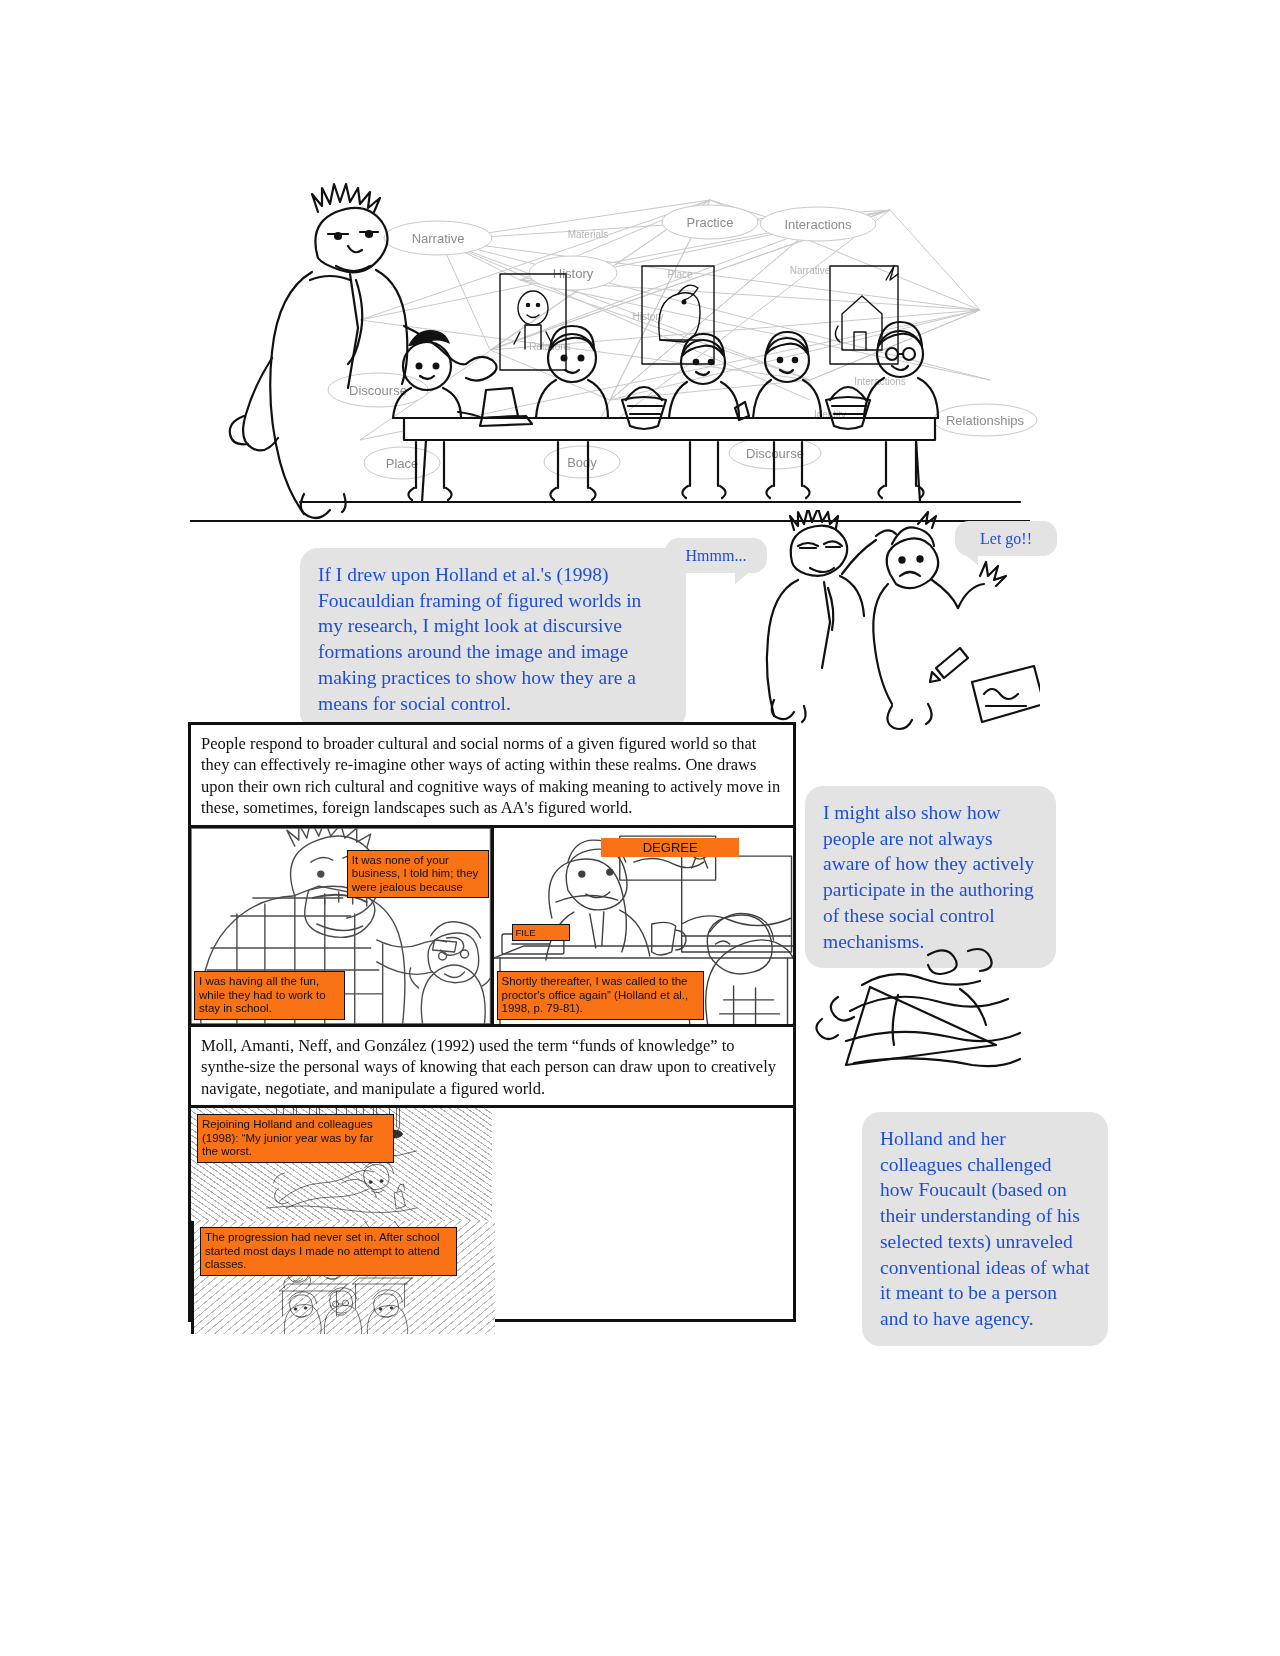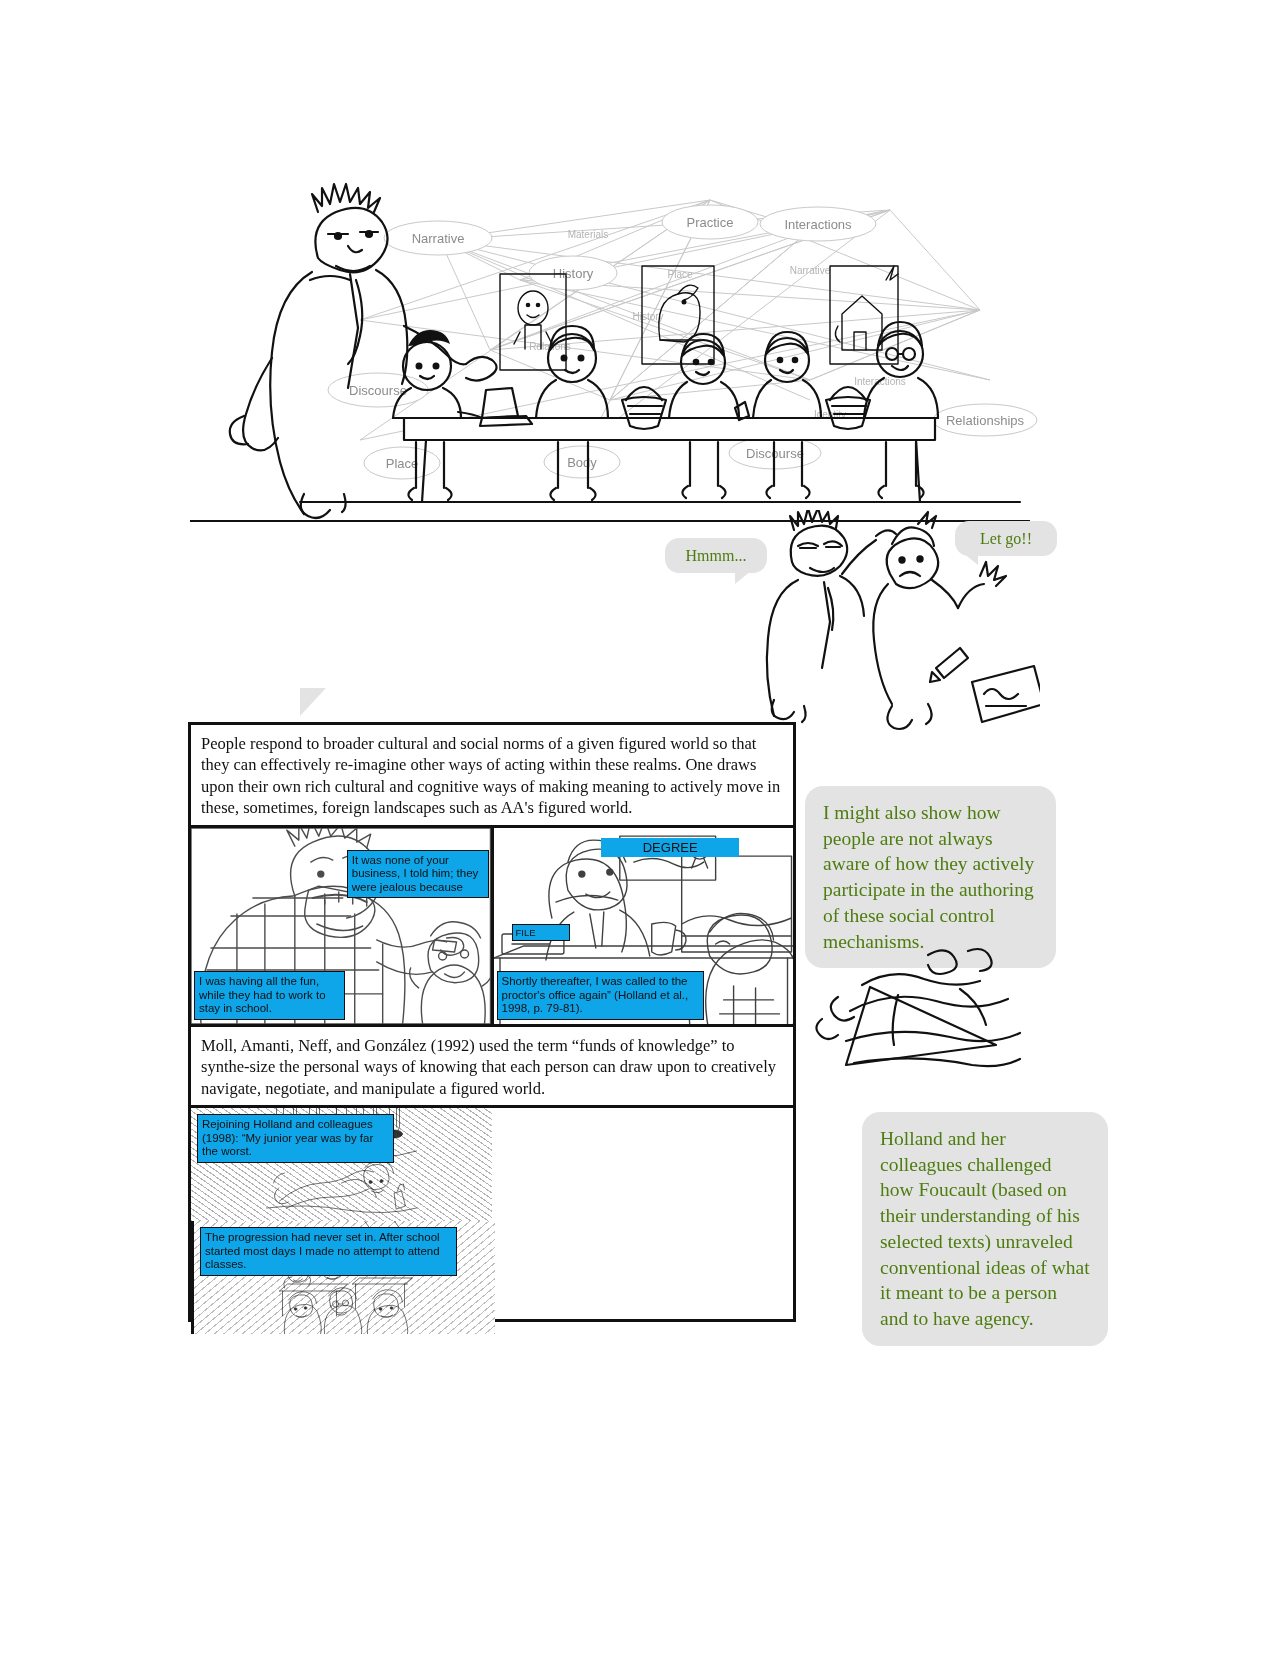--- a/index.html
+++ b/index.html
@@ -41,21 +41,21 @@
 
   
   .bubble {
     position: absolute;
     background: #e3e3e3;
     border-radius: 18px;
     padding: 14px 18px;
     font-family: "Liberation Serif", serif;
     font-size: 19.5px;
     line-height: 1.32;
-    color: #4d7c0f;
+    color: #1d4ed8;
   }
   .bubble.small {
     font-size: 16px;
     border-radius: 14px;
     padding: 7px 12px;
   }
   .bubble-tail {
     position: absolute;
     width: 0; height: 0;
   }
@@ -109,21 +109,21 @@
   }
   .panel {
     position: relative;
     overflow: hidden;
     background: #fff;
   }
   .panel + .panel { border-left: 3px solid #111; }
 
   .cap {
     position: absolute;
-    background: #0ea5e9;
+    background: #f97316;
     border: 1.6px solid #111;
     font-family: "Liberation Sans", sans-serif;
     font-size: 11.5px;
     line-height: 1.18;
     padding: 3px 4px;
     color: #111;
   }
   .cap.tiny { font-size: 9.5px; padding: 2px 3px; }
 
   
@@ -299,20 +299,21 @@
       <path d="M702 216 q10 8 16 0"></path>
       <path d="M694 228 q-18 10 -20 40 M728 228 q20 10 20 40"></path>
       <path d="M674 268 h74"></path>
       <path d="M696 292 v44 M726 292 v44"></path>
       <path d="M694 336 q-10 6 -2 12 M728 336 q10 6 2 12"></path>
     </g>
   </svg>
 
   <div id="top-rule" class="abs"></div>
 
+  <div class="bubble" id="bubble-main">If I drew upon Holland et al.'s (1998) Foucauldian framing of figured worlds in my research, I might look at discursive formations around the image and image making practices to show how they are a means for social control.</div>
   <div class="bubble-tail" id="bubble-main-tail"></div>
 
   <div class="bubble small" id="bubble-hmmm">Hmmm...</div>
   <div class="bubble-tail" id="bubble-hmmm-tail"></div>
 
   <div class="bubble small" id="bubble-letgo">Let go!!</div>
   <div class="bubble-tail" id="bubble-letgo-tail"></div>
 
   <svg id="doodle-struggle" class="abs" viewBox="0 0 300 280">
     <g class="ink">

